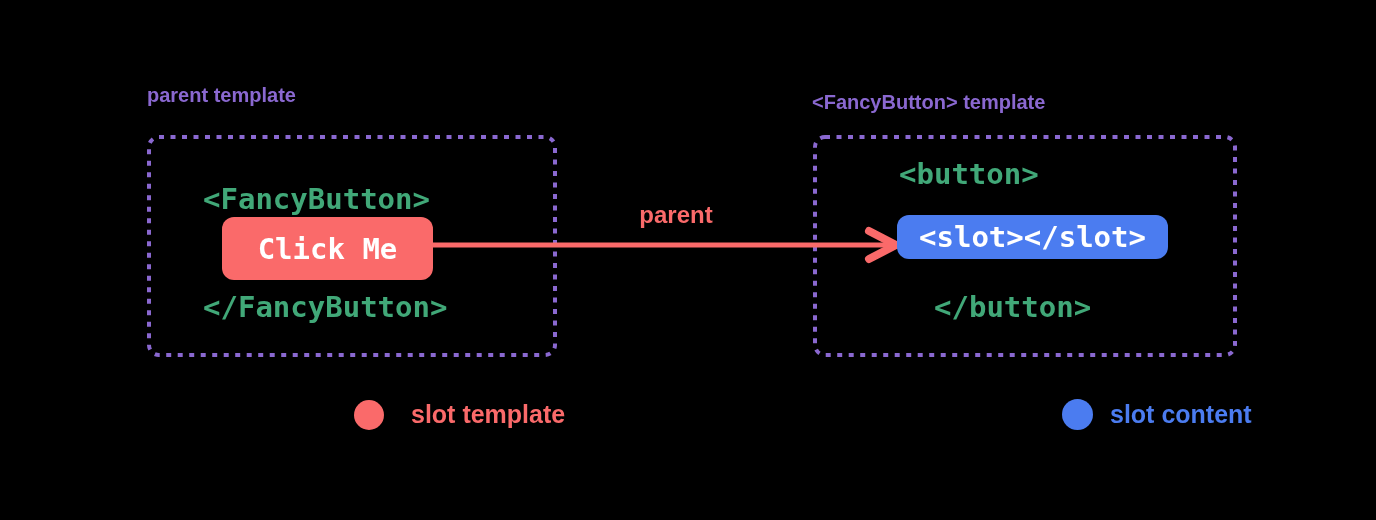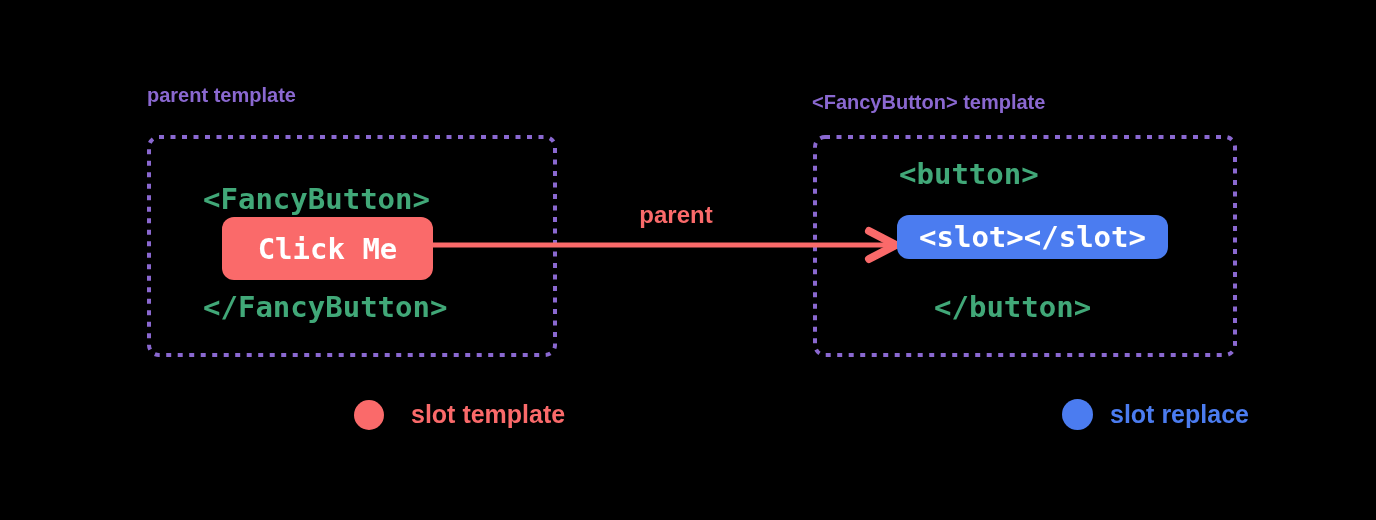--- a/index.html
+++ b/index.html
@@ -150,13 +150,13 @@
 <div id="slot-outlet-box" class="chip">&lt;slot&gt;&lt;/slot&gt;</div>
 
 <div id="right-code-close" class="code">&lt;/button&gt;</div>
 
 <div id="legend-dot-content" class="legend-dot"></div>
 
 <div id="legend-label-content" class="legend-label">slot template</div>
 
 <div id="legend-dot-outlet" class="legend-dot"></div>
 
-<div id="legend-label-outlet" class="legend-label">slot replace</div>
+<div id="legend-label-outlet" class="legend-label">slot content</div>
 
 </body></html>

